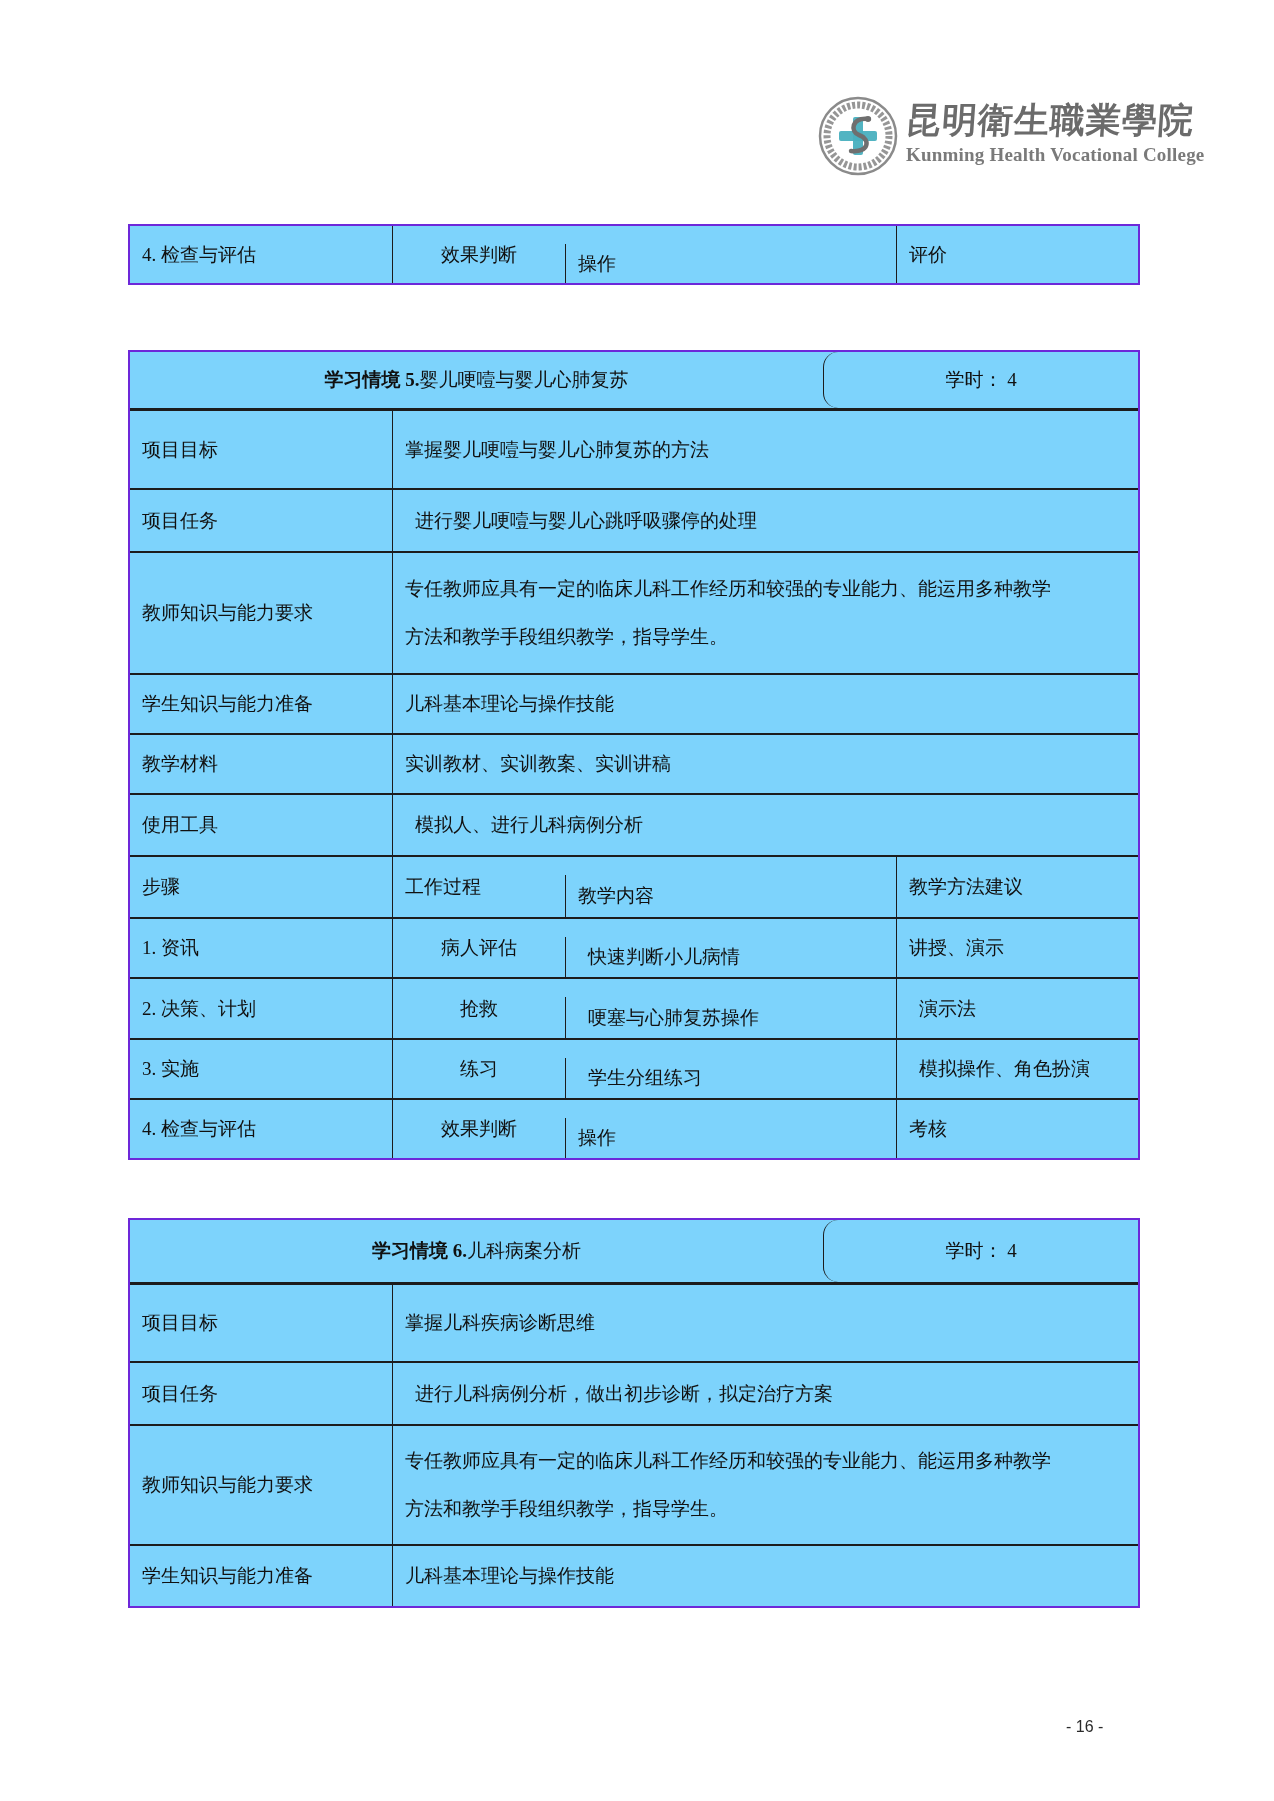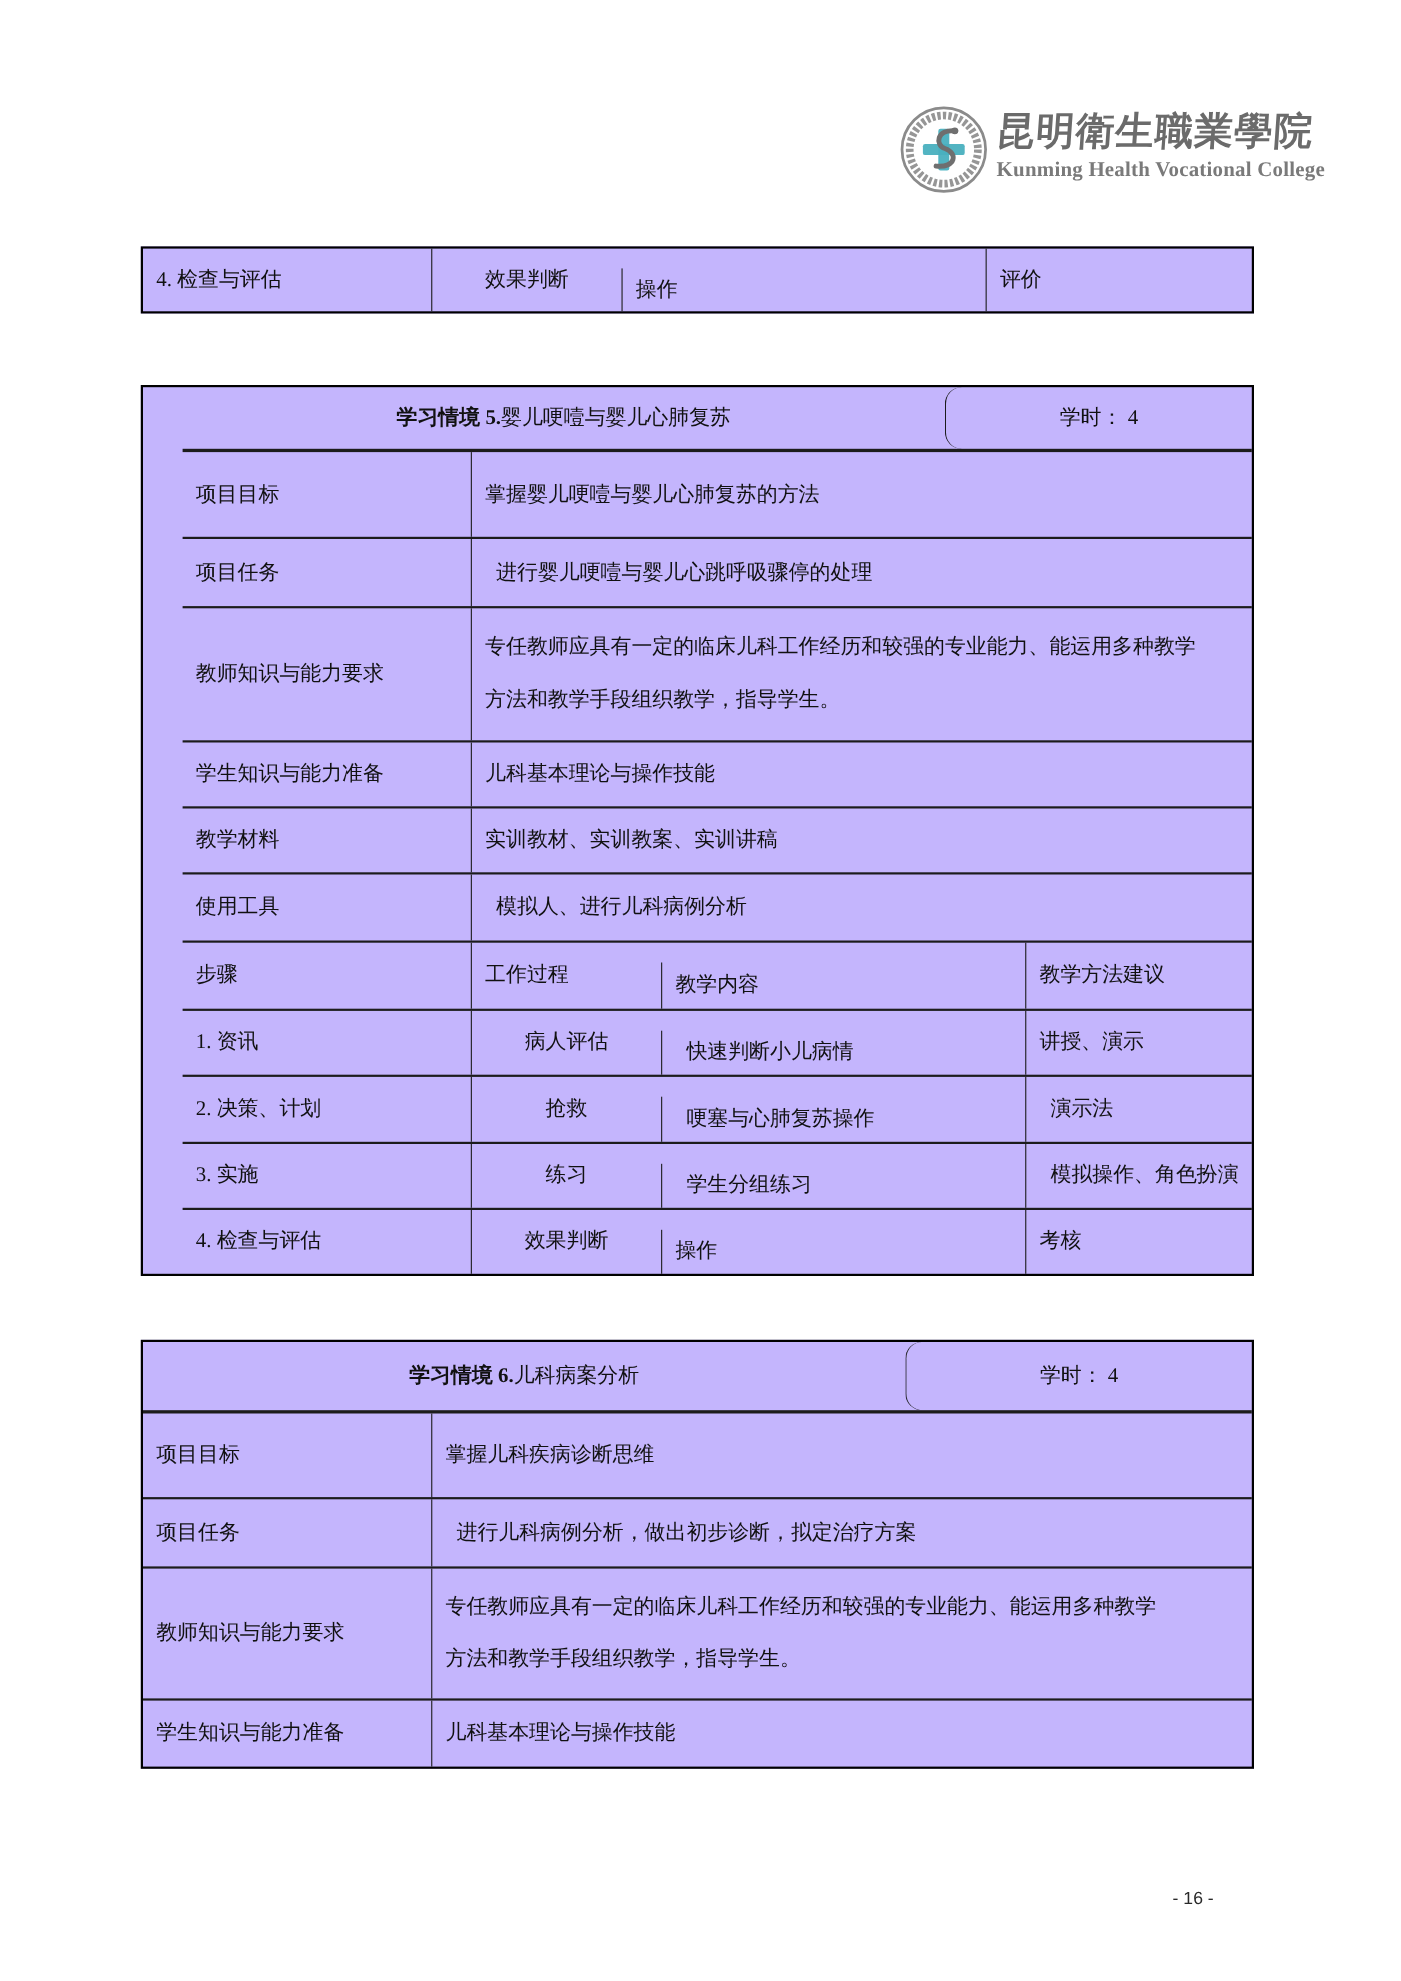--- a/index.html
+++ b/index.html
@@ -26,22 +26,22 @@
   }
   .brand-en{
     position:absolute;left:88px;top:50px;width:300px;
     font-size:19px;font-weight:bold;color:#7a7a7a;
     letter-spacing:0.2px;white-space:nowrap;
     font-family:"Liberation Serif","DejaVu Serif",serif;
   }
   
   .tbl{
     position:absolute;left:128px;width:1012px;
-    border:2px solid #000000;box-sizing:border-box;
-    background:#c4b5fd;
+    border:2px solid #6d28d9;box-sizing:border-box;
+    background:#7dd3fc;
   }
   .row{display:flex;border-top:2px solid #1c1c1c;box-sizing:border-box;}
   .row:first-child{border-top:none;}
   .row.thick{border-top:3px solid #1c1c1c;}
   .cell{
     box-sizing:border-box;
     display:flex;align-items:center;
     padding:0 12px;
     font-size:19px;line-height:26px;
     overflow:hidden;
@@ -90,21 +90,21 @@
 
   <div class="tbl" style="top:224px;">
     <div class="row" style="height:57px;">
       <div class="cell c1">4. 检查与评估</div>
       <div class="cell c2 center">效果判断</div>
       <div class="cell c3">操作</div>
       <div class="cell c4">评价</div>
     </div>
   </div>
 
-  <div class="tbl" style="top:350px;padding-left:36px;">
+  <div class="tbl" style="top:350px;">
 
     <div class="row" style="height:56px;">
       <div class="cell ttl-cell">
         <span class="ttl-bold">学习情境 5.</span>
           <span> 婴儿哽噎与婴儿心肺复苏</span>
       </div>
       <div class="cell hrs-cell">学时： 4</div>
     </div>
 
     <div class="row thick" style="height:80px;">

